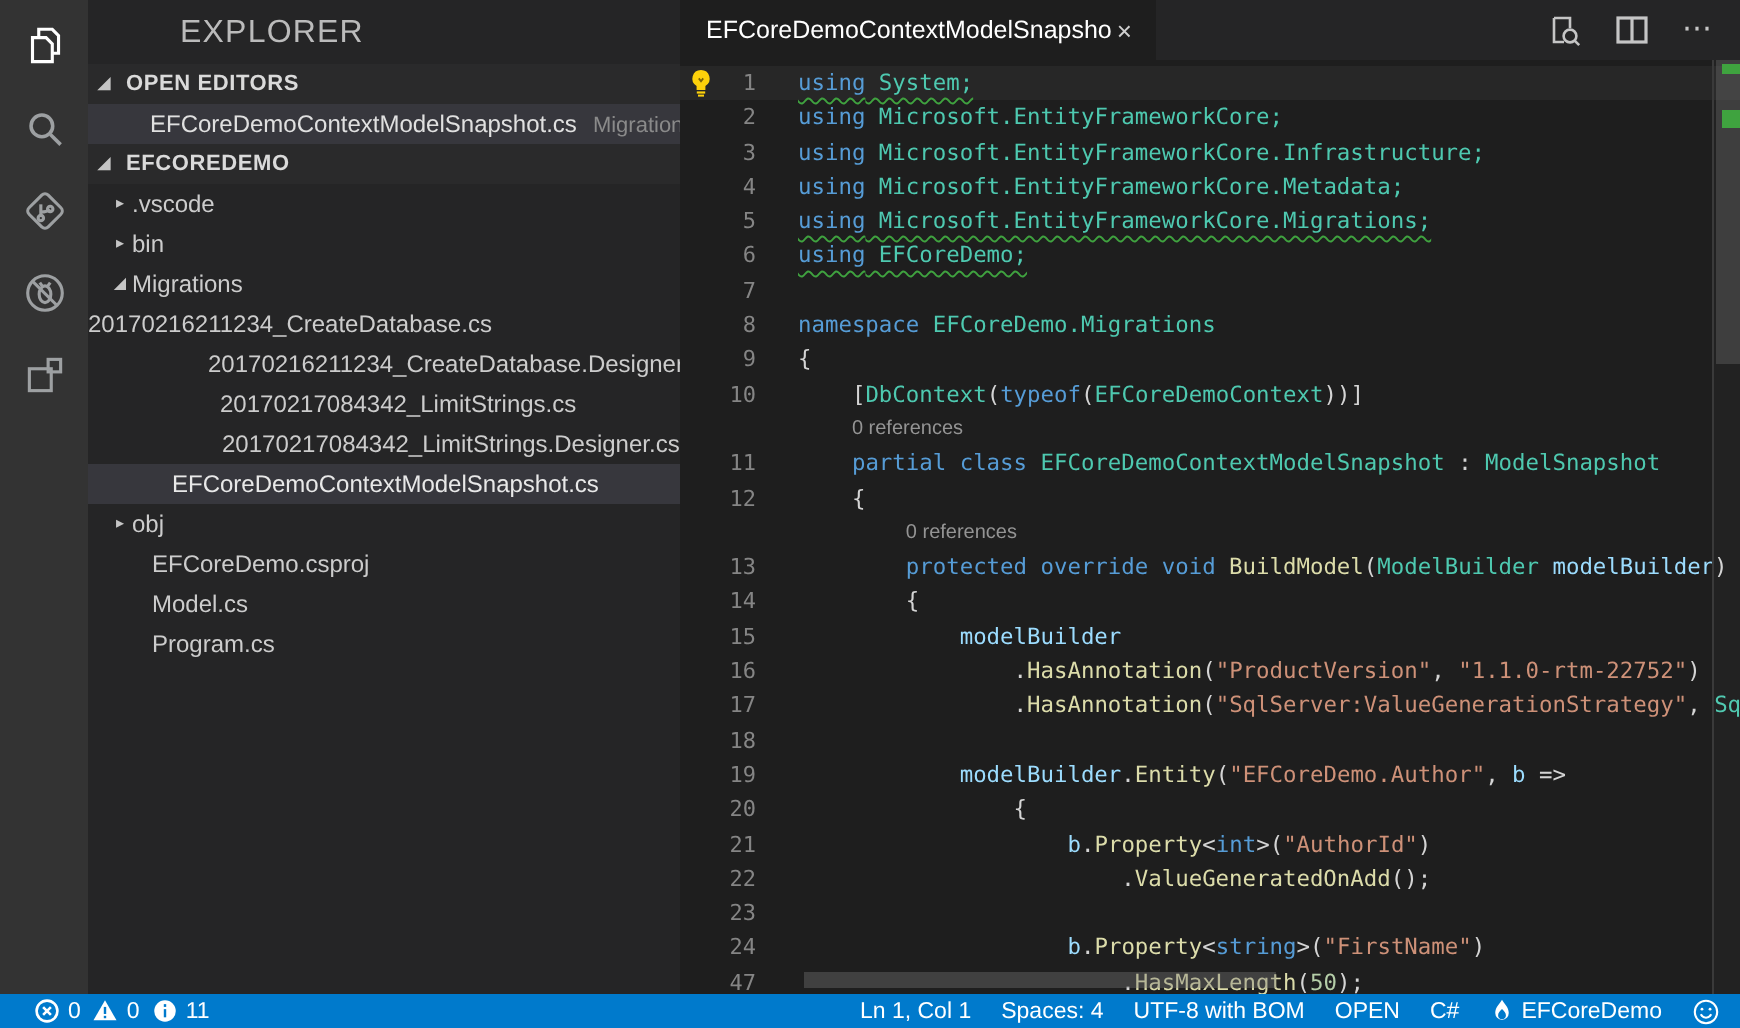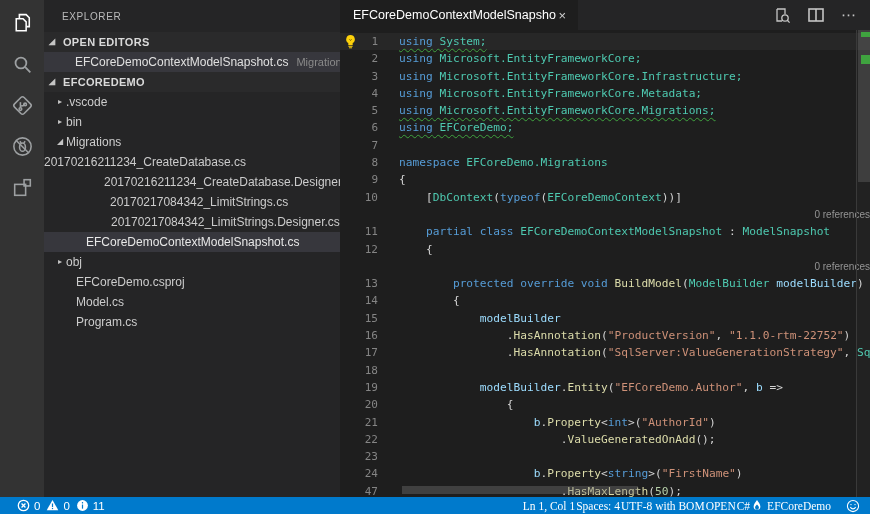--- a/index.html
+++ b/index.html
@@ -12,21 +12,21 @@
   svg { display:block; }
 
   
   .activity-bar { position:absolute; left:0; top:0; width:44px; height:497px; background:#333333; }
   .ab-item { width:44px; height:41px; display:flex; align-items:center; justify-content:center; color:#9DA0A2; cursor:pointer; }
   .ab-item:first-child { margin-top:3px; }
   .ab-item.active { color:#FFFFFF; }
 
   
   .sidebar { position:absolute; left:44px; top:0; width:296px; height:497px; background:#252526; font-size:12px; overflow:hidden; }
-  .sidebar-title { height:32px; line-height:34px; padding-left:18px; font-size:10px; color:#BBBBBB; letter-spacing:0.6px; }
+  .sidebar-title { height:32px; line-height:34px; padding-left:18px; font-size:16px; color:#BBBBBB; letter-spacing:0.6px;margin-left:28px; }
   .section-header { height:20px; display:flex; align-items:center; padding-left:5px; gap:5px;
     font-size:11px; font-weight:bold; color:#DADADA; background:rgba(255,255,255,0.025); letter-spacing:0.3px; }
   .twisty { width:9px; font-size:8px; color:#C5C5C5; line-height:1; }
   .oe-item { height:20px; line-height:20px; padding-left:31px; background:#37373D; white-space:nowrap; color:#E0E0E0; cursor:pointer; }
   .oe-detail { color:#8A8A8A; margin-left:8px; font-size:11px; }
   .tree-row { height:20px; display:flex; align-items:center; white-space:nowrap; color:#CCCCCC; cursor:pointer; overflow:hidden; }
   .tree-row.selected { background:#37373D; color:#E8E8E8; }
   .tree-row .twisty { width:12px; text-align:center; }
 
   
@@ -42,38 +42,38 @@
   .code { position:absolute; left:0; top:30px; right:0; bottom:0; overflow:hidden;
     font-family:"DejaVu Sans Mono", monospace; font-size:11.2px; padding-top:3px; }
   .code-row { height:17.3px; line-height:17.3px; display:flex; white-space:pre; }
   .code-row.current { background:rgba(255,255,255,0.045); }
   .gutter { width:59px; flex:none; display:flex; align-items:center; }
   .bulb { width:15px; height:15px; margin-left:3px; }
   .lnum { flex:1; text-align:right; padding-right:21px; color:#858585; font-size:11px; }
   .line-code { flex:none; }
   .squiggle { text-decoration:underline; text-decoration-style:wavy; text-decoration-color:#3FA33F;
     text-decoration-thickness:1px; text-underline-offset:3px; text-decoration-skip-ink:none;text-align:right; }
-  .lens-row { height:17.3px; line-height:18px;justify-content:flex-end; }
+  .lens-row { height:17.3px; line-height:18px; }
   .lens { color:#949494; font-size:10px; font-family:"Liberation Sans",sans-serif; }
   .seg-kw{color:#569CD6} .seg-type{color:#4EC9B0} .seg-fn{color:#DCDCAA}
   .seg-vr{color:#9CDCFE} .seg-st{color:#CE9178} .seg-nm{color:#B5CEA8} .seg-pl{color:#D4D4D4}
 
   .sb-v { position:absolute; right:0; top:30px; bottom:0; width:14px; border-left:1px solid #3A3A3A; background:rgba(255,255,255,0.02); cursor:pointer; }
   .sb-v-slider { position:absolute; left:1px; right:0; top:0; height:152px; background:rgba(121,121,121,0.32); }
   .ruler-mark { position:absolute; left:4px; width:9px; background:#3FA33F; }
   .ruler-mark.m1 { top:2px; height:5px; }
   .ruler-mark.m2 { top:25px; height:9px; }
   .sb-h { position:absolute; left:62px; bottom:3px; width:236px; height:8px; background:rgba(121,121,121,0.38); cursor:pointer; }
 
   
   .status-bar { position:absolute; left:0; top:497px; width:870px; height:17px; background:#007ACC;
     color:#FFFFFF; font-size:11.5px; display:flex; align-items:center; padding:0 10px 0 17px; }
   .sb-left { display:flex; align-items:center; gap:6px; }
   .sb-group { display:flex; align-items:center; gap:4px; cursor:pointer; }
-  .sb-right { margin-left:auto; display:flex; align-items:center; gap:1px;font-family:Liberation Serif, serif; }
+  .sb-right { margin-left:auto; display:flex; align-items:center; gap:15px; }
   .sb-item { display:flex; align-items:center; gap:4px; white-space:nowrap; cursor:pointer; }
 </style>
 </head>
 <body>
 
 <div class="activity-bar">
   <div class="ab-item active">
     <span>
       <svg width="25" height="25" viewBox="0 0 24 24" fill="none" stroke="currentColor" stroke-width="1.5">
         <path d="M9 3.5h6.5l3 3V15H9z"></path>

